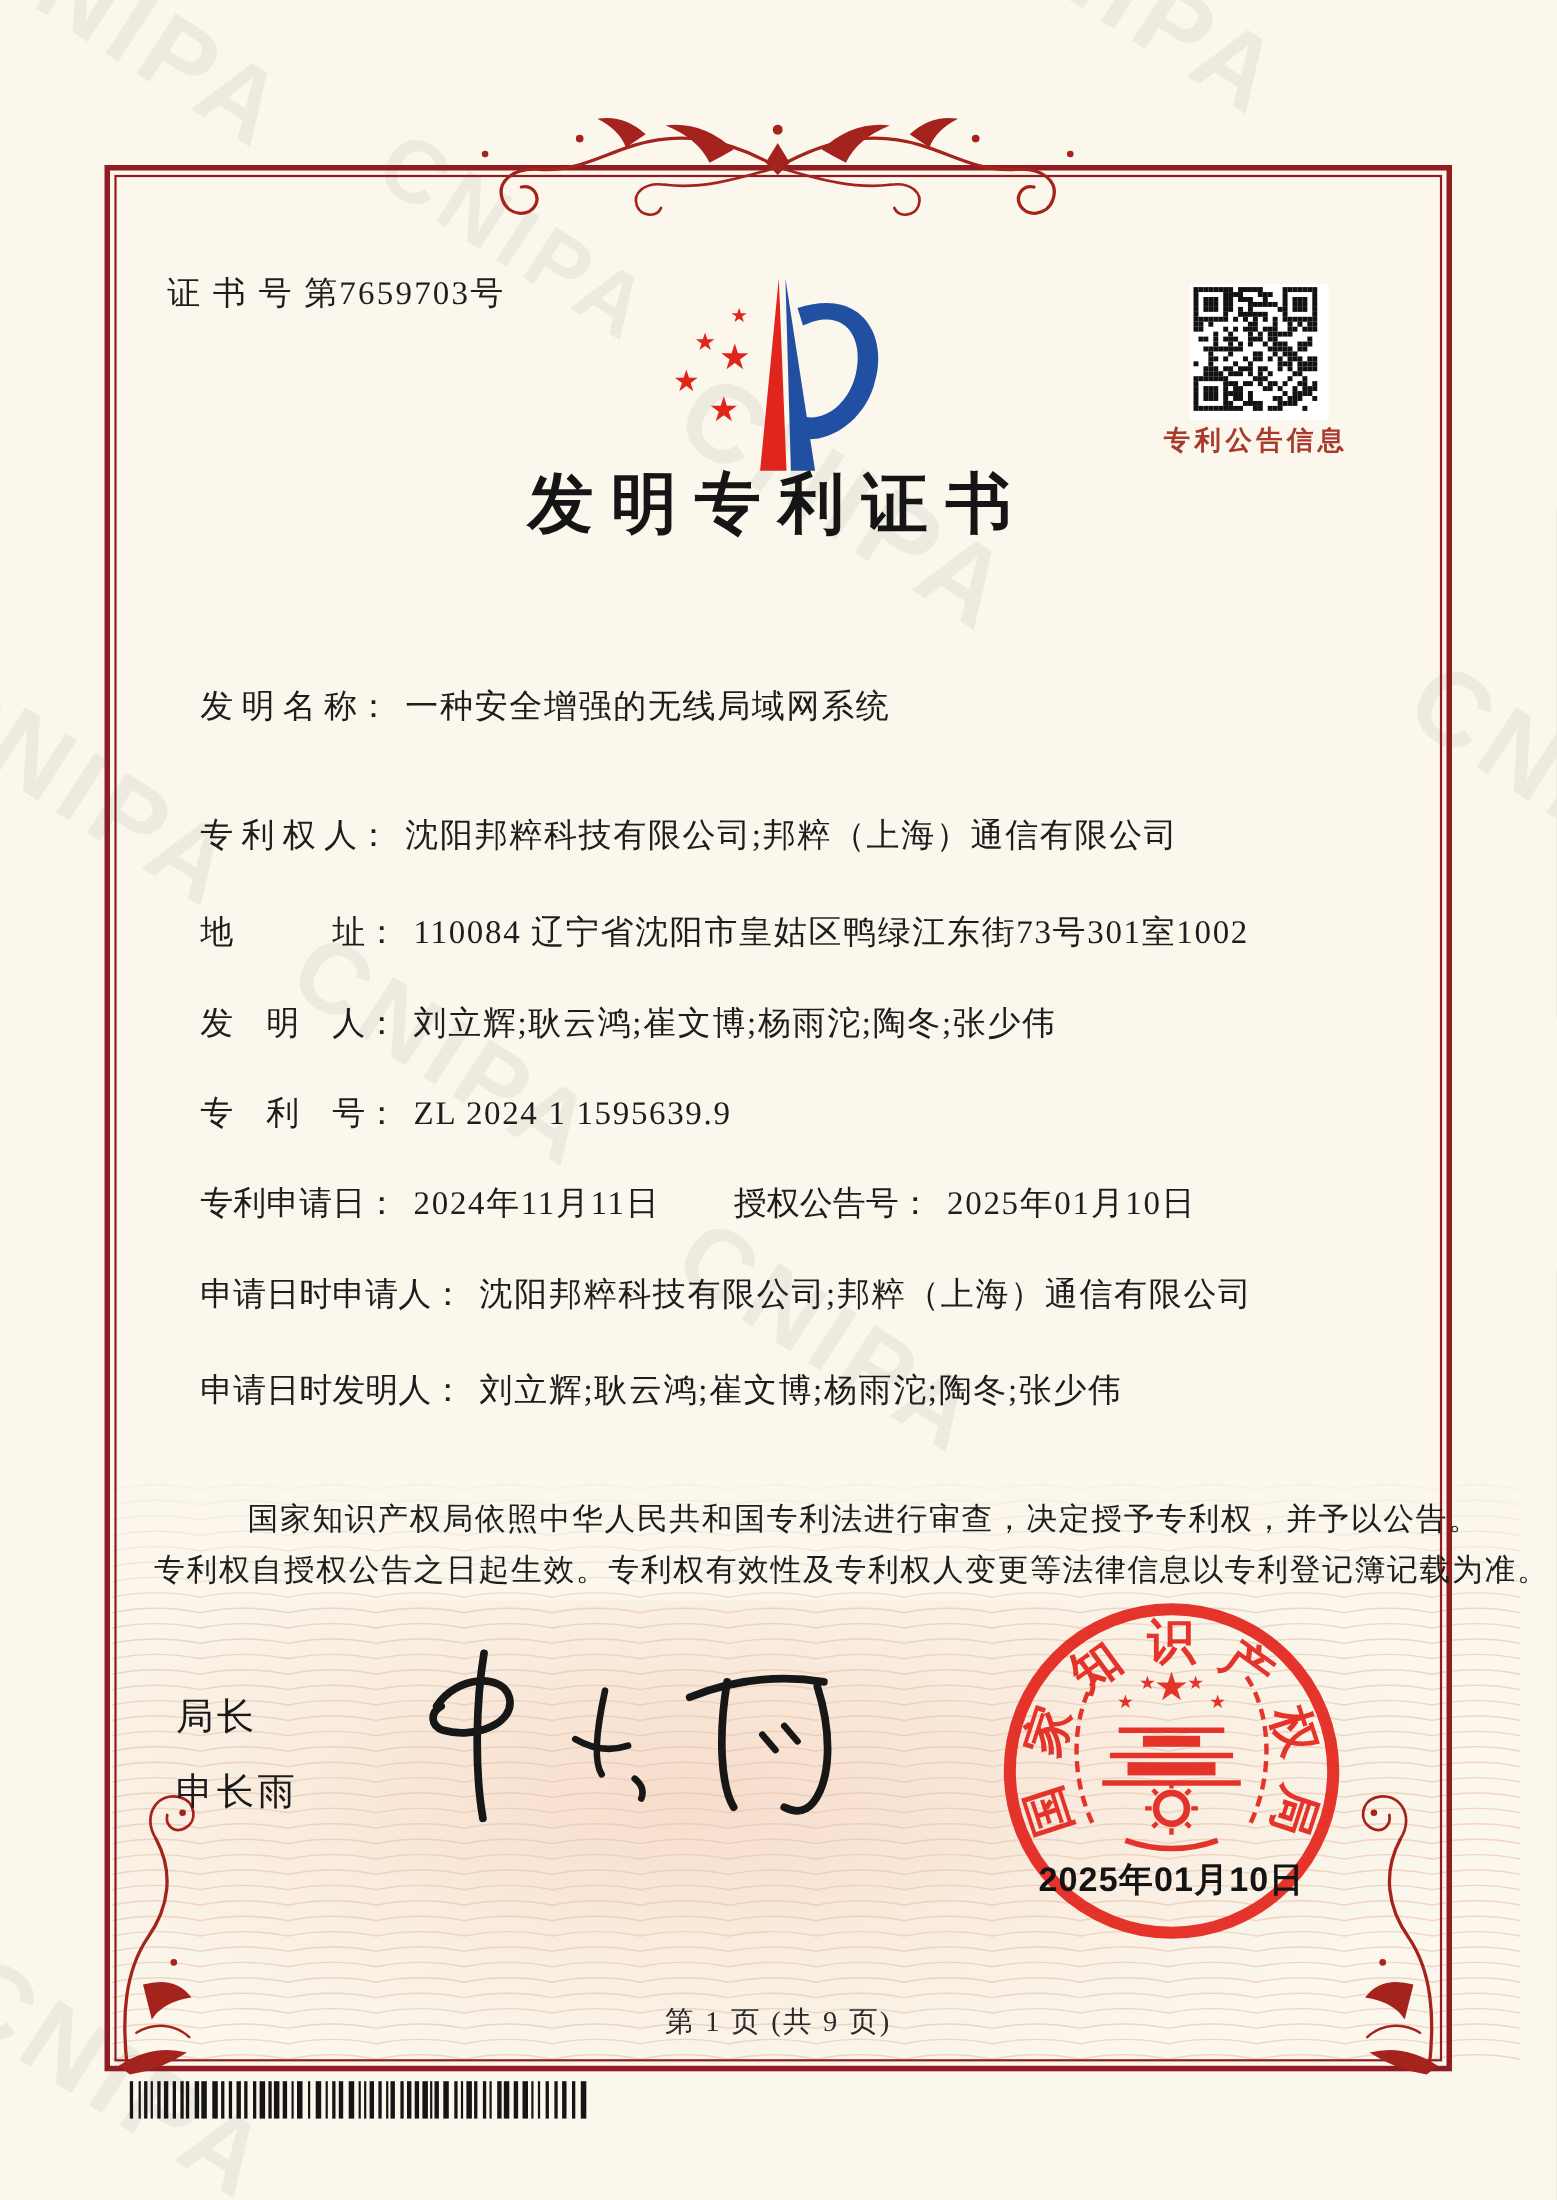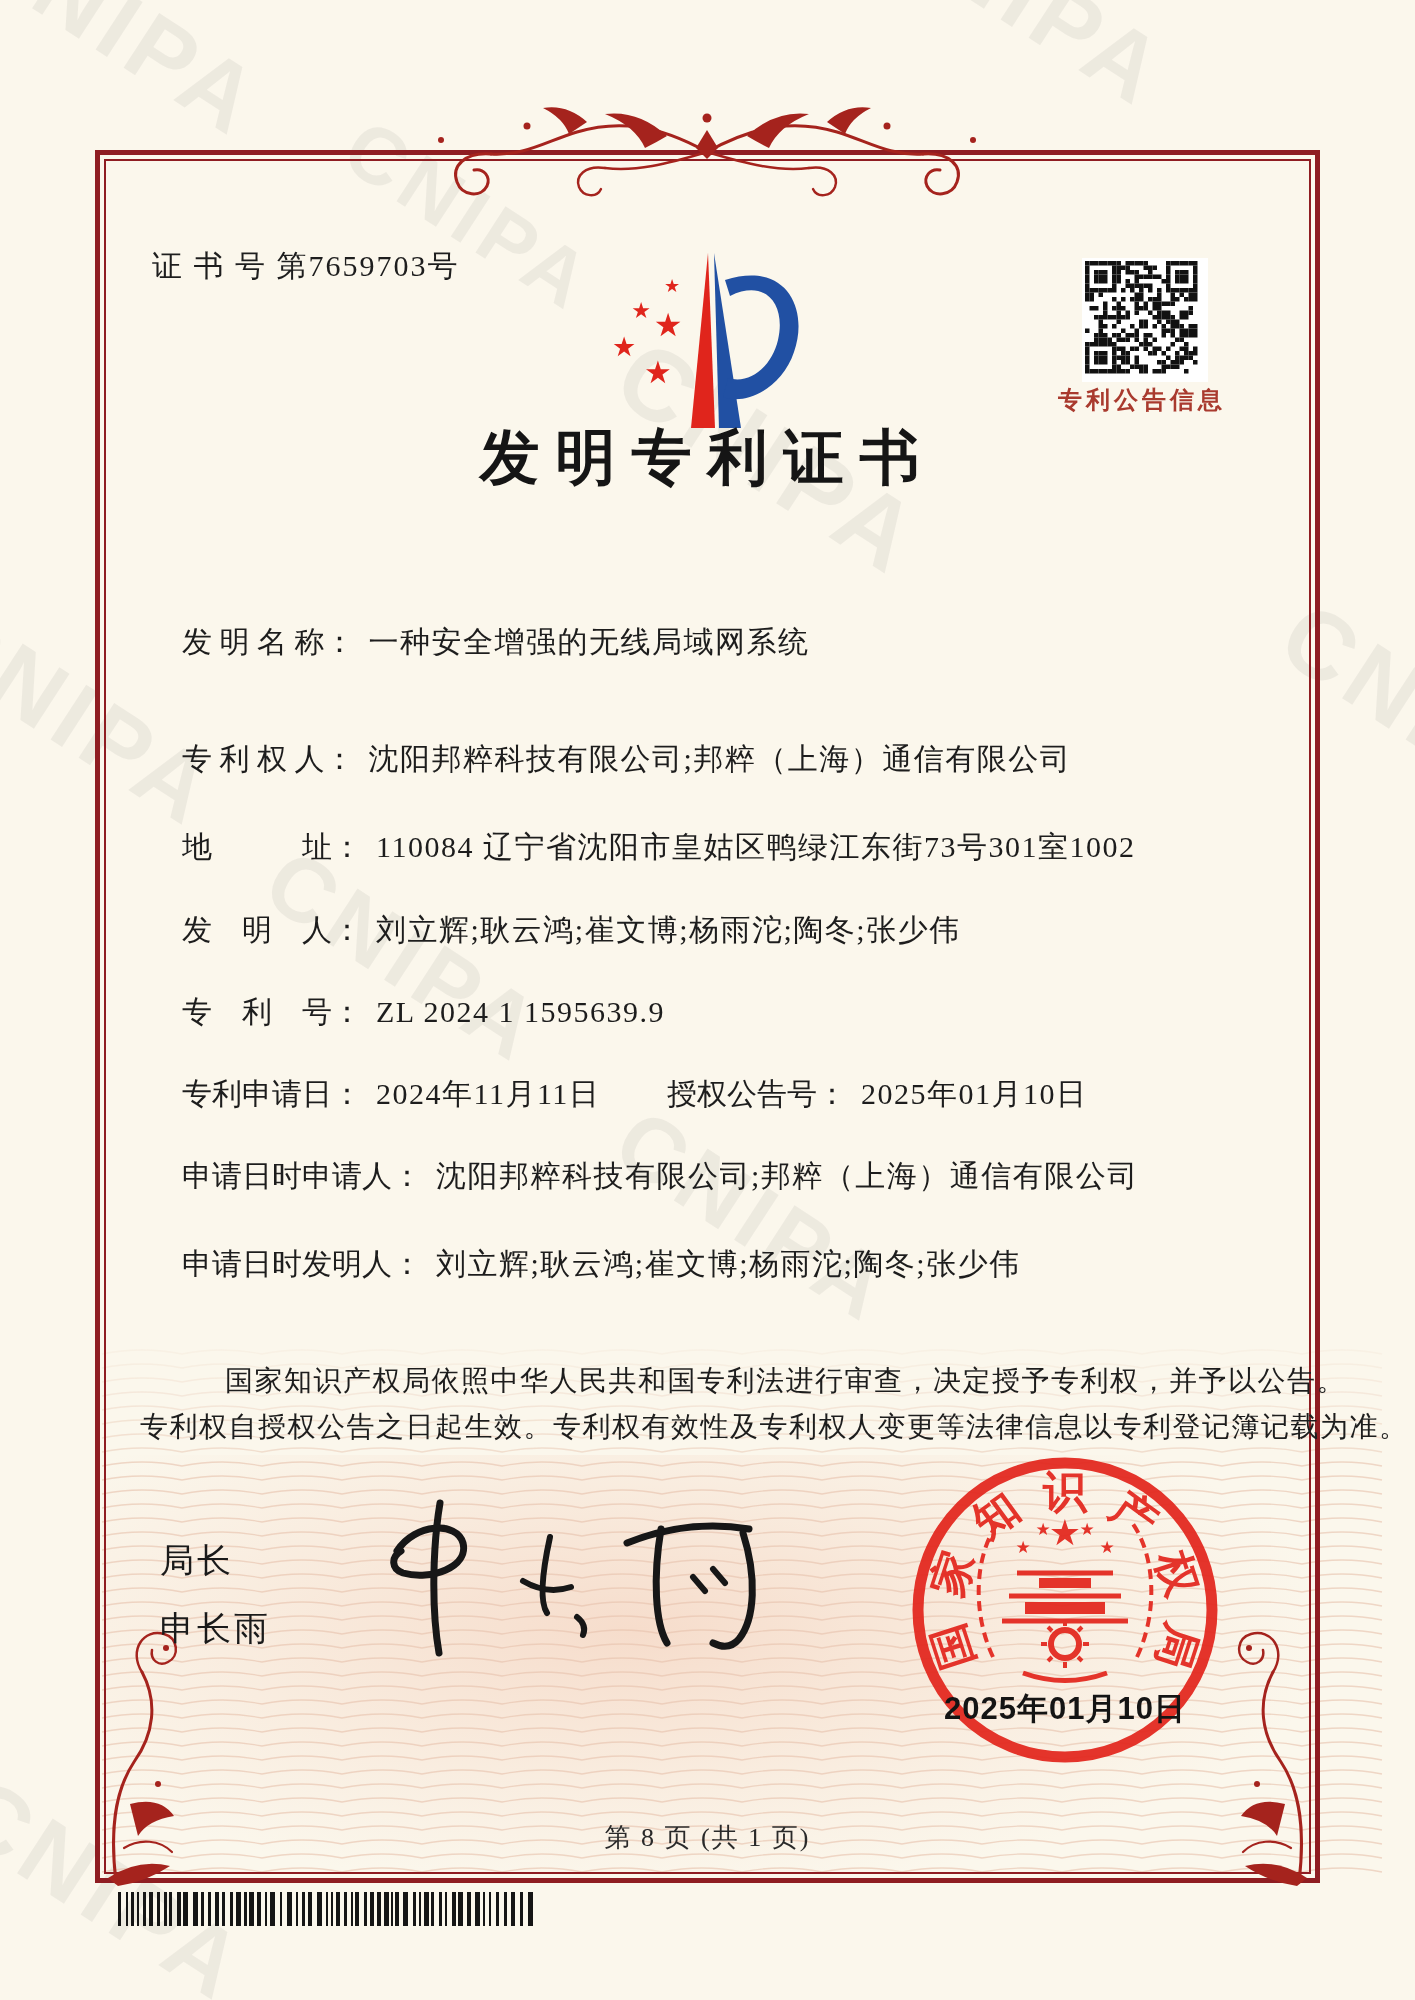--- a/index.html
+++ b/index.html
@@ -568,21 +568,21 @@
   <text x="160" y="62" text-anchor="middle" font-size="44" font-weight="bold" fill="#e3261d" transform="rotate(-108 160 165)">国</text>
       <text x="160" y="62" text-anchor="middle" font-size="44" font-weight="bold" fill="#e3261d" transform="rotate(-72 160 165)">家</text>
       <text x="160" y="62" text-anchor="middle" font-size="44" font-weight="bold" fill="#e3261d" transform="rotate(-36 160 165)">知</text>
       <text x="160" y="62" text-anchor="middle" font-size="44" font-weight="bold" fill="#e3261d" transform="rotate(0 160 165)">识</text>
       <text x="160" y="62" text-anchor="middle" font-size="44" font-weight="bold" fill="#e3261d" transform="rotate(36 160 165)">产</text>
       <text x="160" y="62" text-anchor="middle" font-size="44" font-weight="bold" fill="#e3261d" transform="rotate(72 160 165)">权</text>
       <text x="160" y="62" text-anchor="middle" font-size="44" font-weight="bold" fill="#e3261d" transform="rotate(108 160 165)">局</text>
     </svg>
   <div class="seal-date">2025年01月10日</div>
 
-  <div class="footer">第 8 页 (共 1 页)</div>
+  <div class="footer">第 1 页 (共 9 页)</div>
 
   <svg id="barcode-svg" class="abs" style="left:118px;top:1892px;" width="420" height="34" viewBox="0 0 420 34">
       <rect x="0" y="0" width="3" height="34" fill="#151515"></rect>
       <rect x="8" y="0" width="2" height="34" fill="#151515"></rect>
       <rect x="13" y="0" width="3" height="34" fill="#151515"></rect>
       <rect x="19" y="0" width="2" height="34" fill="#151515"></rect>
       <rect x="25" y="0" width="3" height="34" fill="#151515"></rect>
       <rect x="31" y="0" width="4" height="34" fill="#151515"></rect>
       <rect x="39" y="0" width="3" height="34" fill="#151515"></rect>
       <rect x="46" y="0" width="3" height="34" fill="#151515"></rect>

